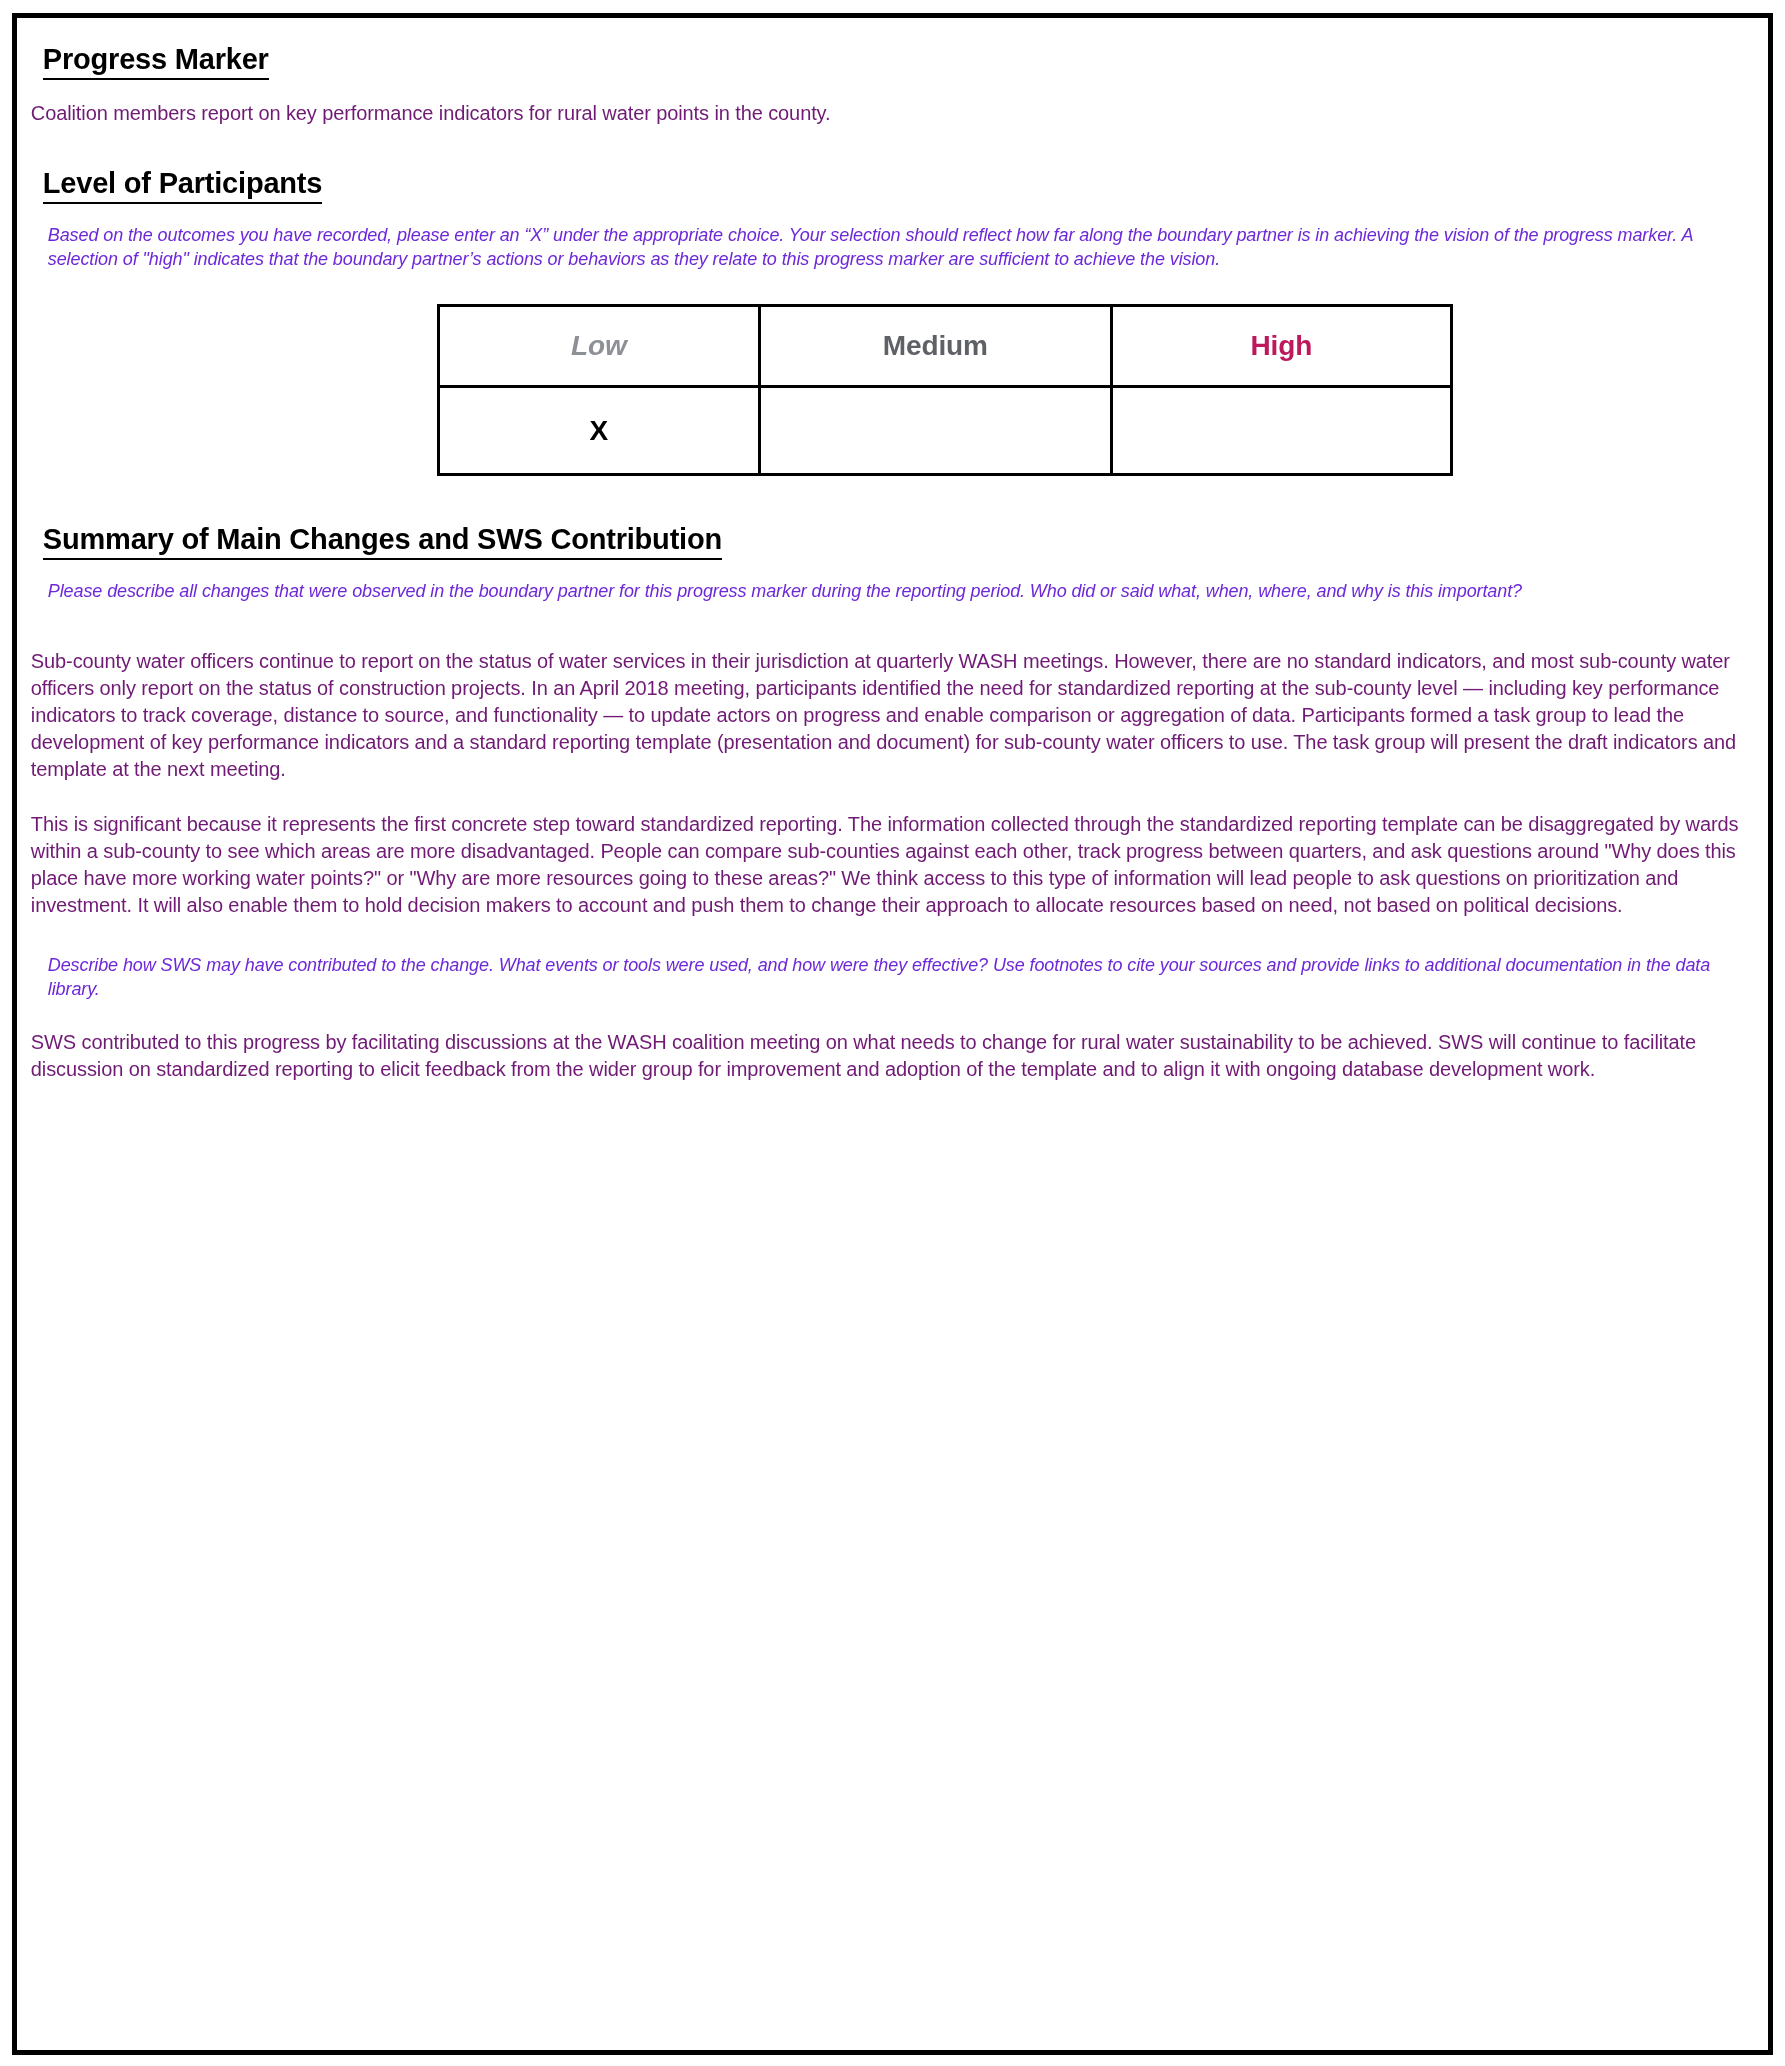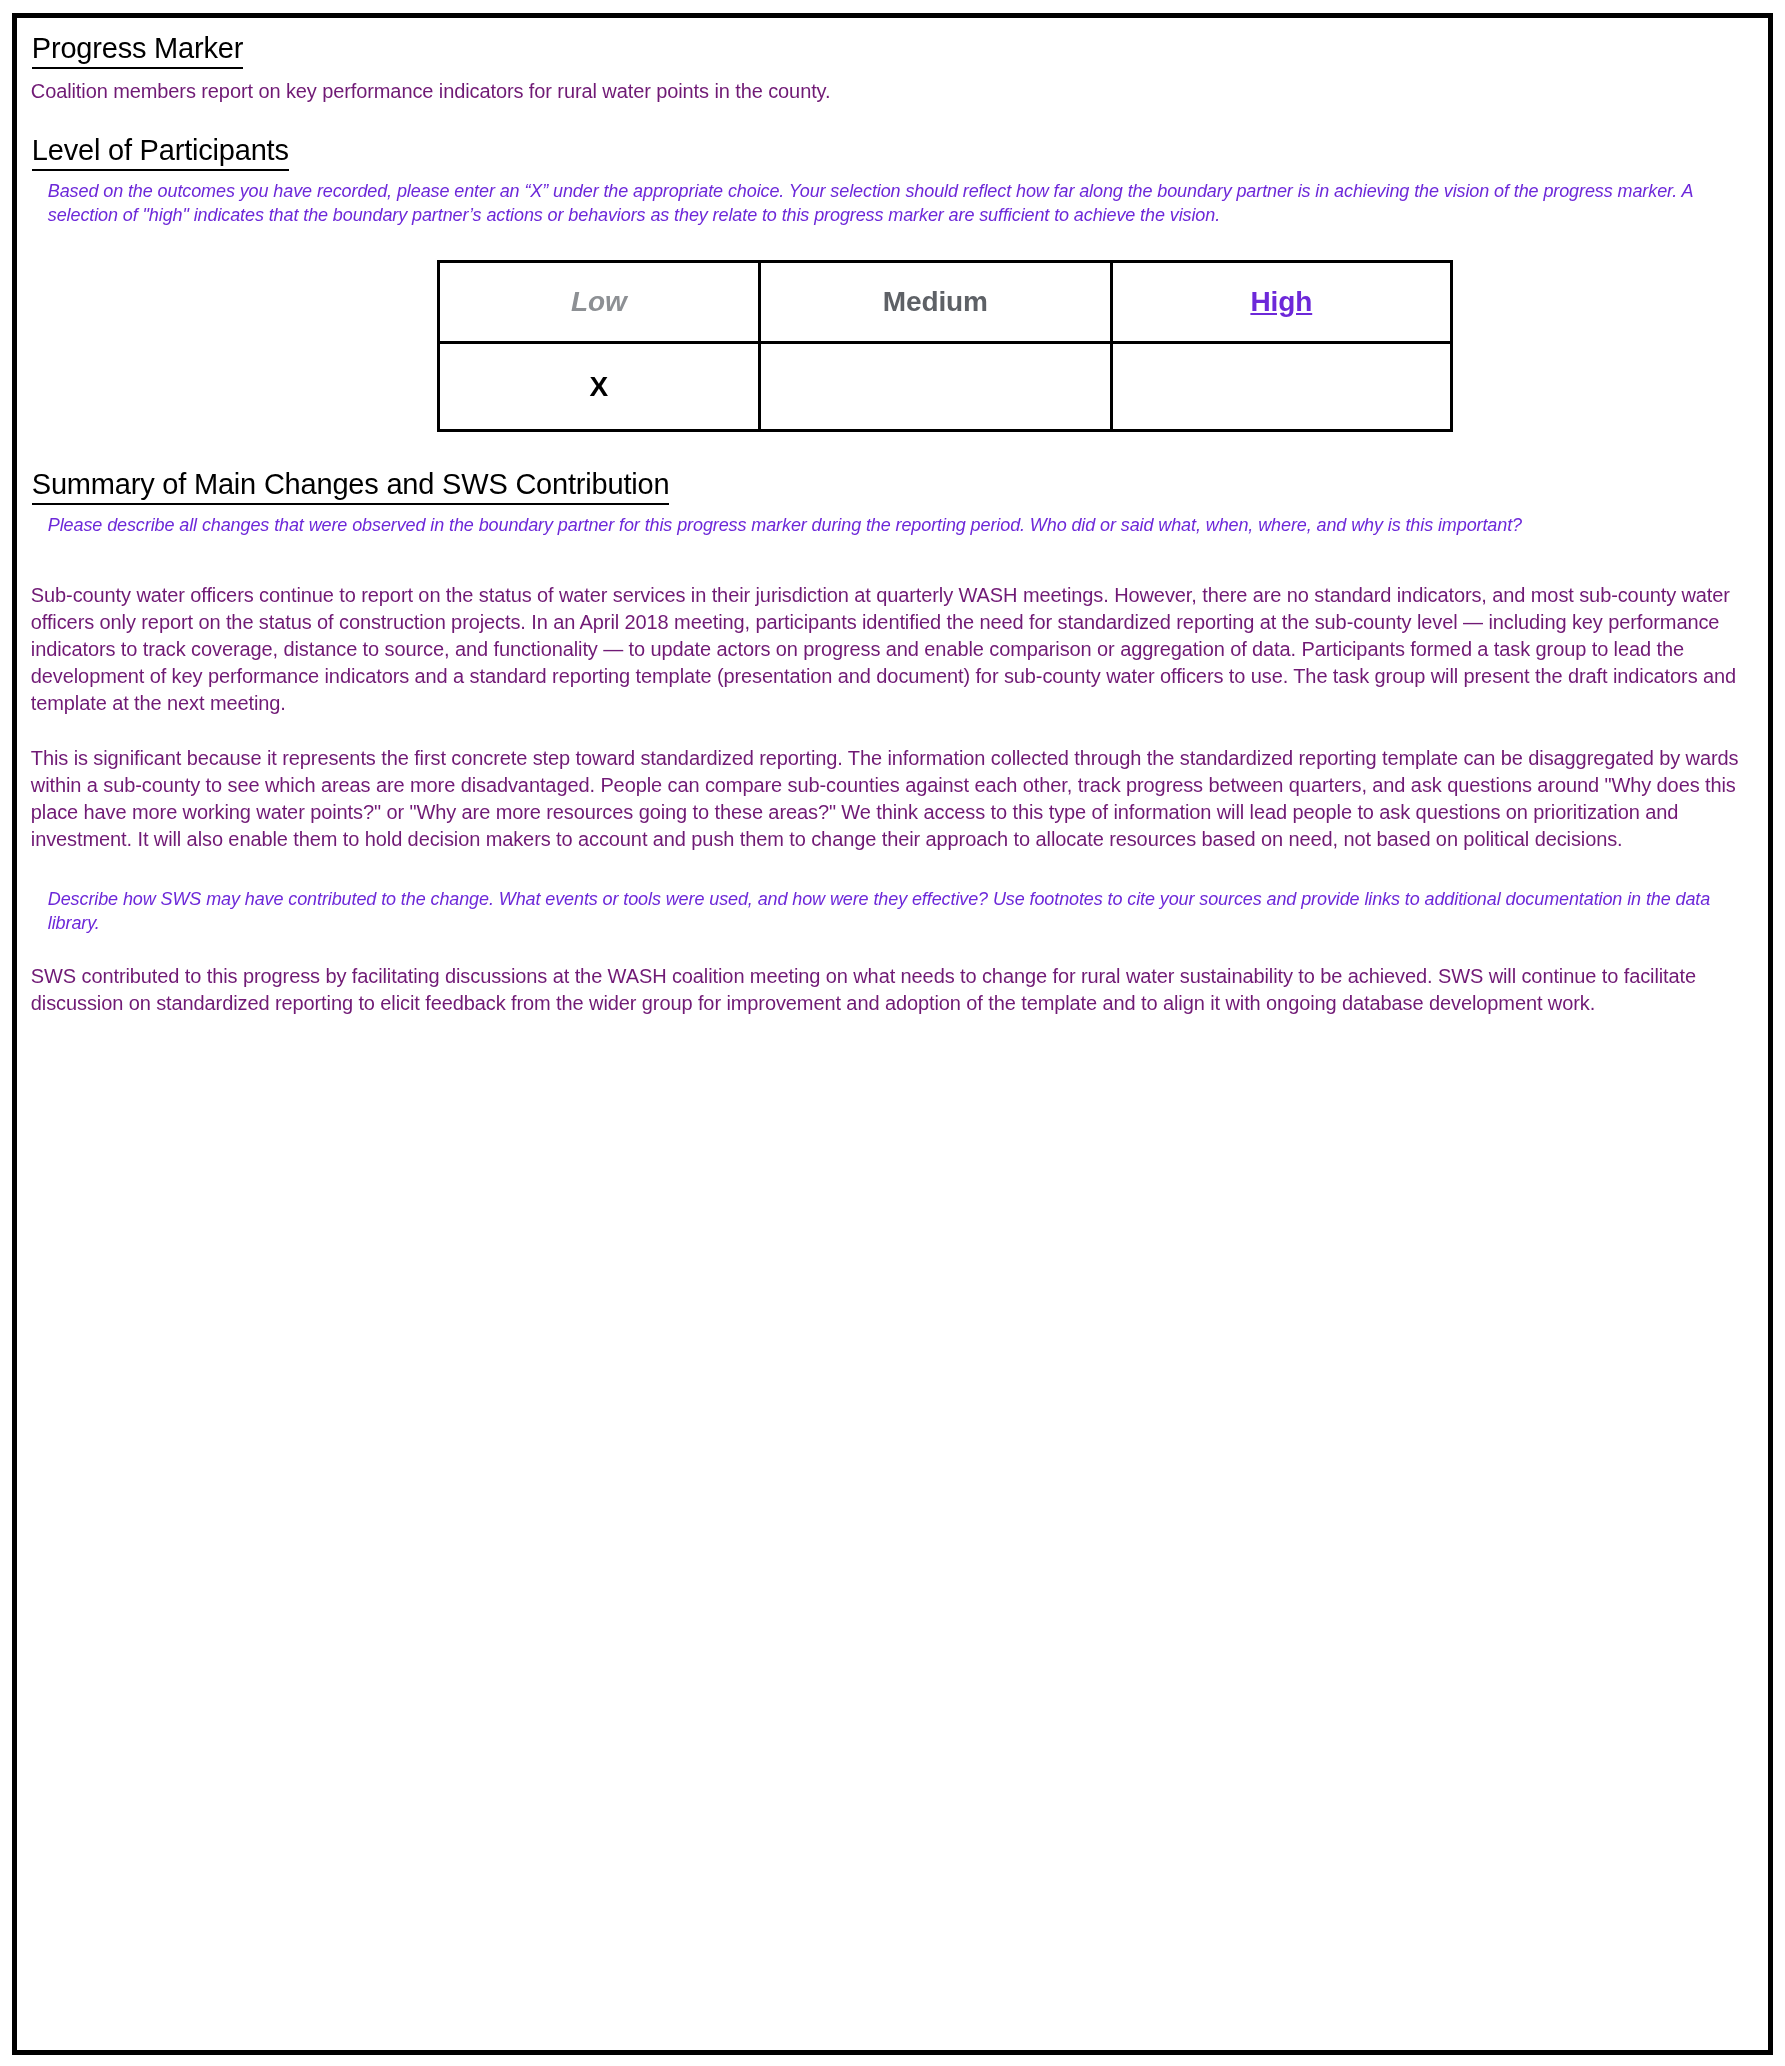--- a/index.html
+++ b/index.html
@@ -40,23 +40,23 @@
     left: 14px;
     top: 11.8px;
     right: 14px;
     bottom: 0;
     padding: 0;
     box-sizing: border-box;
   }
 
   h2.section-heading {
     font-size: 29px;
-    font-weight: normal;
+    font-weight: bold;
     color: #000000;
-    margin: 1px;
+    margin: 12px;
     padding: 0 0 1.8px 0;
     display: inline-block;
     border-bottom: 2.4px solid #000000;
     line-height: 1.18;
     letter-spacing: -0.2px;
   }
 
   .heading-wrap {
     margin: 0;
     padding: 0;
@@ -117,21 +117,21 @@
   }
 
   table.level-table td {
     height: 85px;
     font-size: 28px;
     font-weight: bold;
   }
 
   th.col-low   { width: 318px; color: #8d9094; font-style: italic; }
   th.col-med   { width: 349px; color: #5e6166; }
-  th.col-high  { width: 337px; color: #6d28d9; text-decoration: underline; }
+  th.col-high  { width: 337px; color: #be185d; }
 
   td.cell-selected {
     background: #c7c8ca;
     color: #000000;
   }
 
   td.cell-empty {
     background: #ffffff;
   }
 

